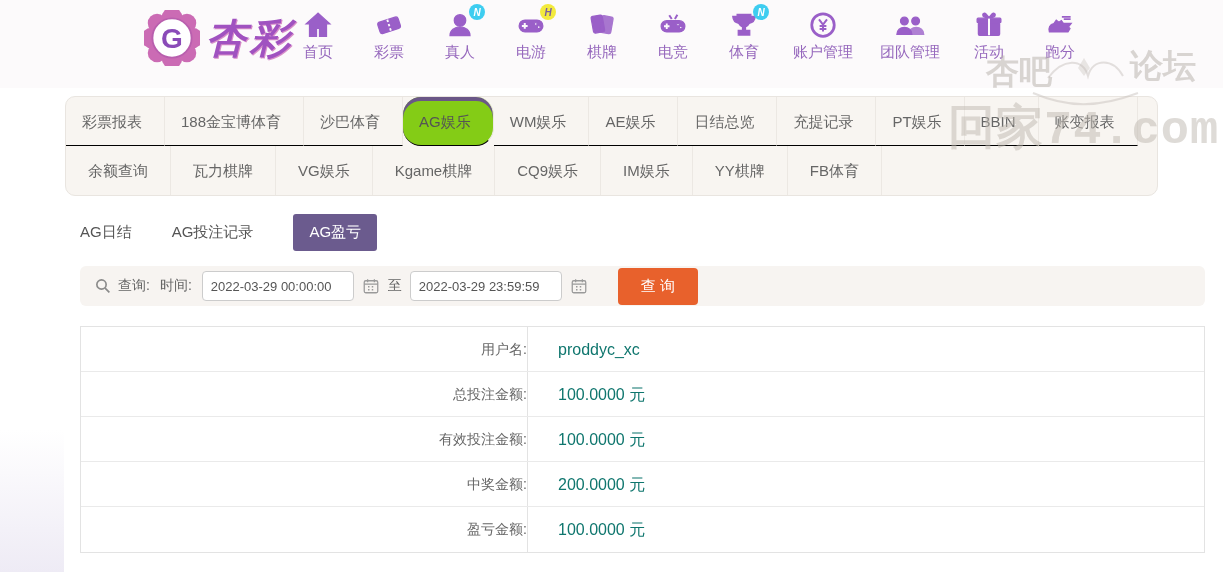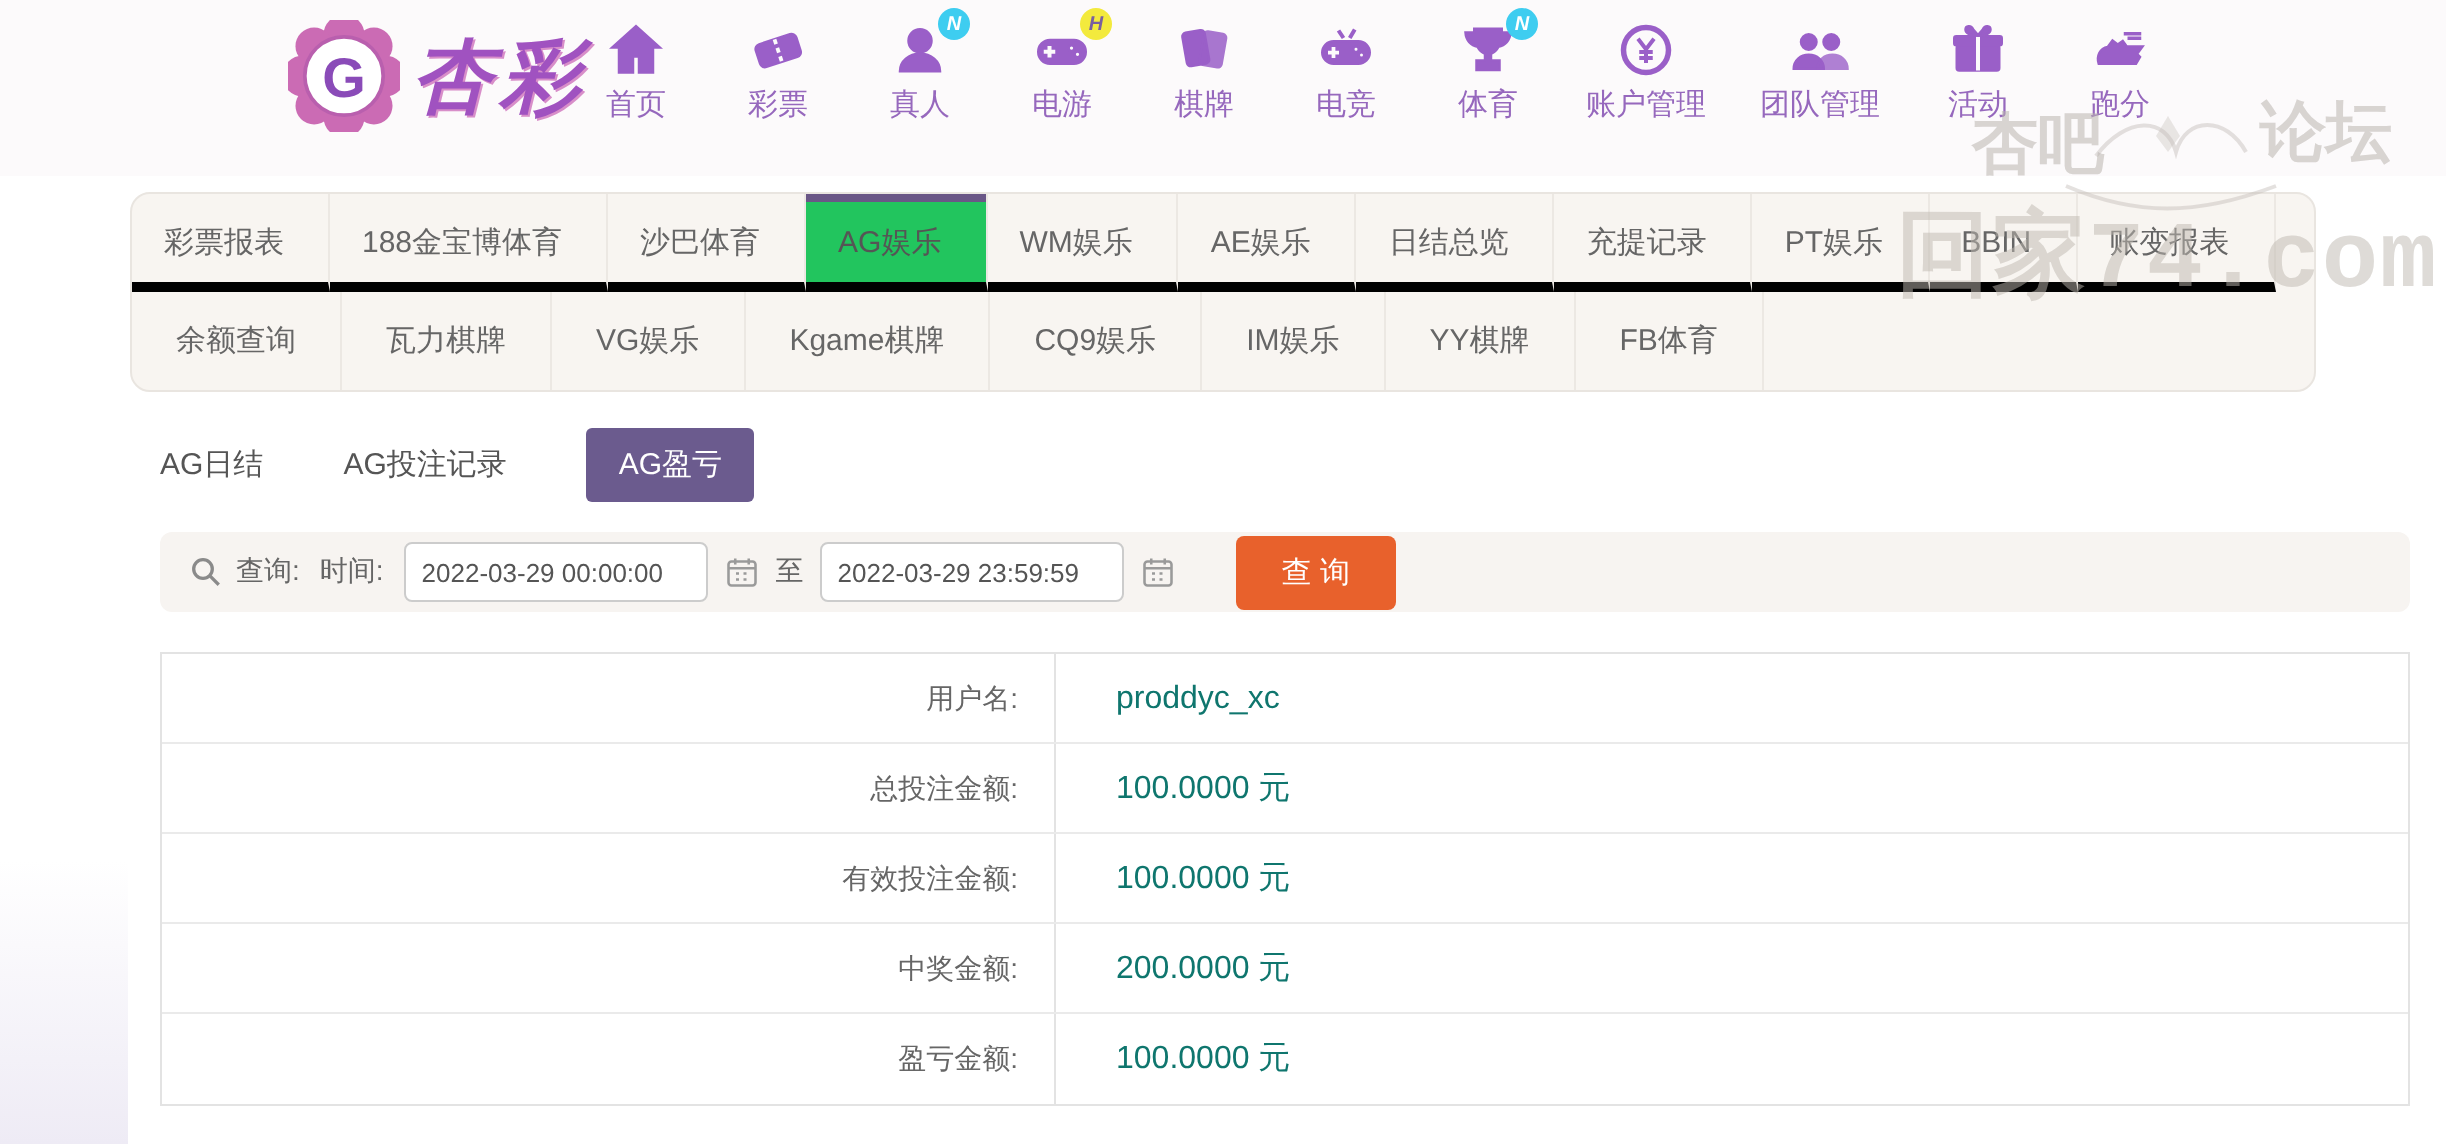--- a/index.html
+++ b/index.html
@@ -33,44 +33,44 @@
   .wm-big { position:absolute; left:10px; top:58px; font-size:47px; font-weight:bold;
     color:rgba(190,183,176,.5); letter-spacing:1px; white-space:nowrap;font-family:Liberation Mono, monospace; }
   .wm-flourish { position:absolute; left:0; top:0; width:285px; height:70px; }
 
   
   .main { position:absolute; left:65px; top:88px; width:1140px; }
 
   .tabstrip { width:1093px; border:1px solid #e9e5e0; border-radius:10px; background:#f8f5f1;
     margin-top:8px; overflow:hidden; }
   .tabrow { display:flex; }
-  .tabrow.first .tab { border-bottom:5px solid #000000;padding-left:16px; }
+  .tabrow.first .tab { border-bottom:1px solid #000000;padding-left:16px; }
   .tab { padding:0 22px; height:49px; line-height:49px; font-size:15px; color:#666;
     border-right:1px solid #ece8e3; cursor:pointer; white-space:nowrap; }
-  .tab.active { background:#22c55e; box-shadow:inset 0 4px 0 #6a5787; color:#555; }
+  .tab.active { background:#84cc16; box-shadow:inset 0 4px 0 #6a5787; color:#555;border-radius:18px; }
 
   .subtabs { display:flex; align-items:center; gap:40px; margin:18px 0 0 15px; height:36px; }
   .subtab { font-size:15px; color:#555; cursor:pointer; }
   .subtab.active { background:#6b5b8e; color:#fff; padding:9px 16px; border-radius:3px; }
 
   .searchbar { display:flex; align-items:center; margin:16px 0 0 15px; width:1125px; height:40px;
     background:#f7f4f1; border-radius:6px; padding:12px 14px; }
   .searchbar .sico { width:18px; height:18px; margin-right:6px; }
   .slabel { font-size:14px; color:#666; margin-right:10px; }
   .dateinput { width:152px; height:30px; border:1px solid #ccc; border-radius:4px; background:#fff;
     font-size:13px; color:#555; padding:0 8px; font-family:"Liberation Sans",sans-serif; }
   .calico { width:18px; height:18px; margin:0 8px; cursor:pointer; }
   .zhi { font-size:14px; color:#666; margin-right:8px; }
   .qbtn { margin-left:22px; background:#e8612c; color:#fff; border:none; border-radius:4px;
     padding:9px 23px; font-size:15px; cursor:pointer; font-family:"Liberation Sans",sans-serif; }
 
   .dtable { margin:20px 0 0 15px; width:1125px; border:1px solid #e3e3e3; }
   .trow { display:flex; height:45px; border-bottom:1px solid #eaeaea; background:#fff; }
   .trow:last-child { border-bottom:none; }
-  .tlabel { width:447px; text-align:right; padding-right:18px; line-height:45px; font-size:14px;
+  .tlabel { width:447px; text-align:right; line-height:45px; font-size:14px;
     color:#666; border-right:1px solid #e3e3e3; }
   .tvalue { padding-left:30px; line-height:45px; font-size:16px; color:#0f766e; }
 
   .left-fade { position:absolute; left:0; top:430px; width:64px; height:142px;
     background:linear-gradient(to bottom, rgba(241,238,247,0), #eeebf5); }
 </style>
 </head>
 <body>
 
 <div class="header">

